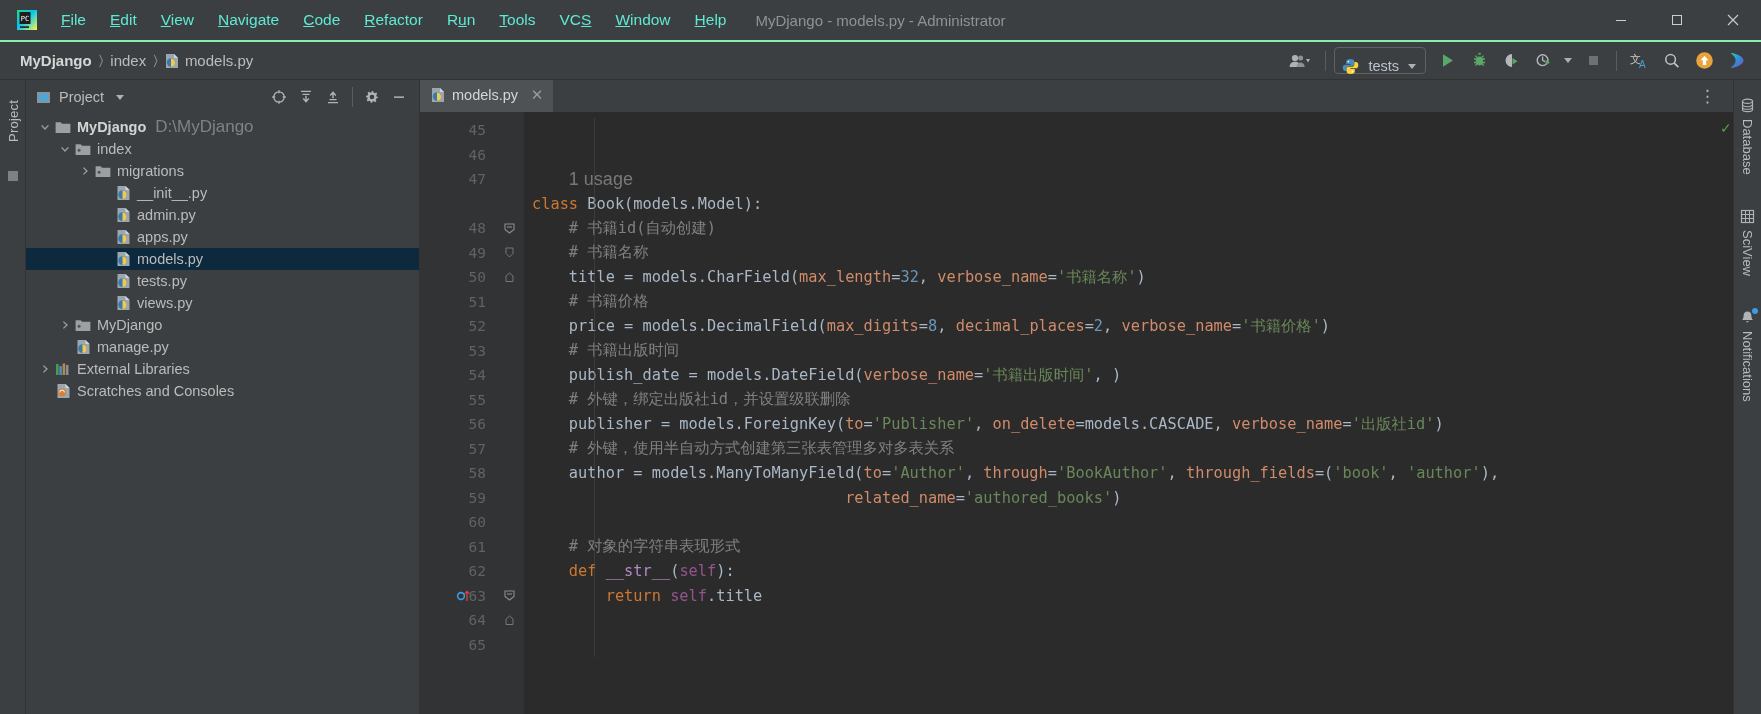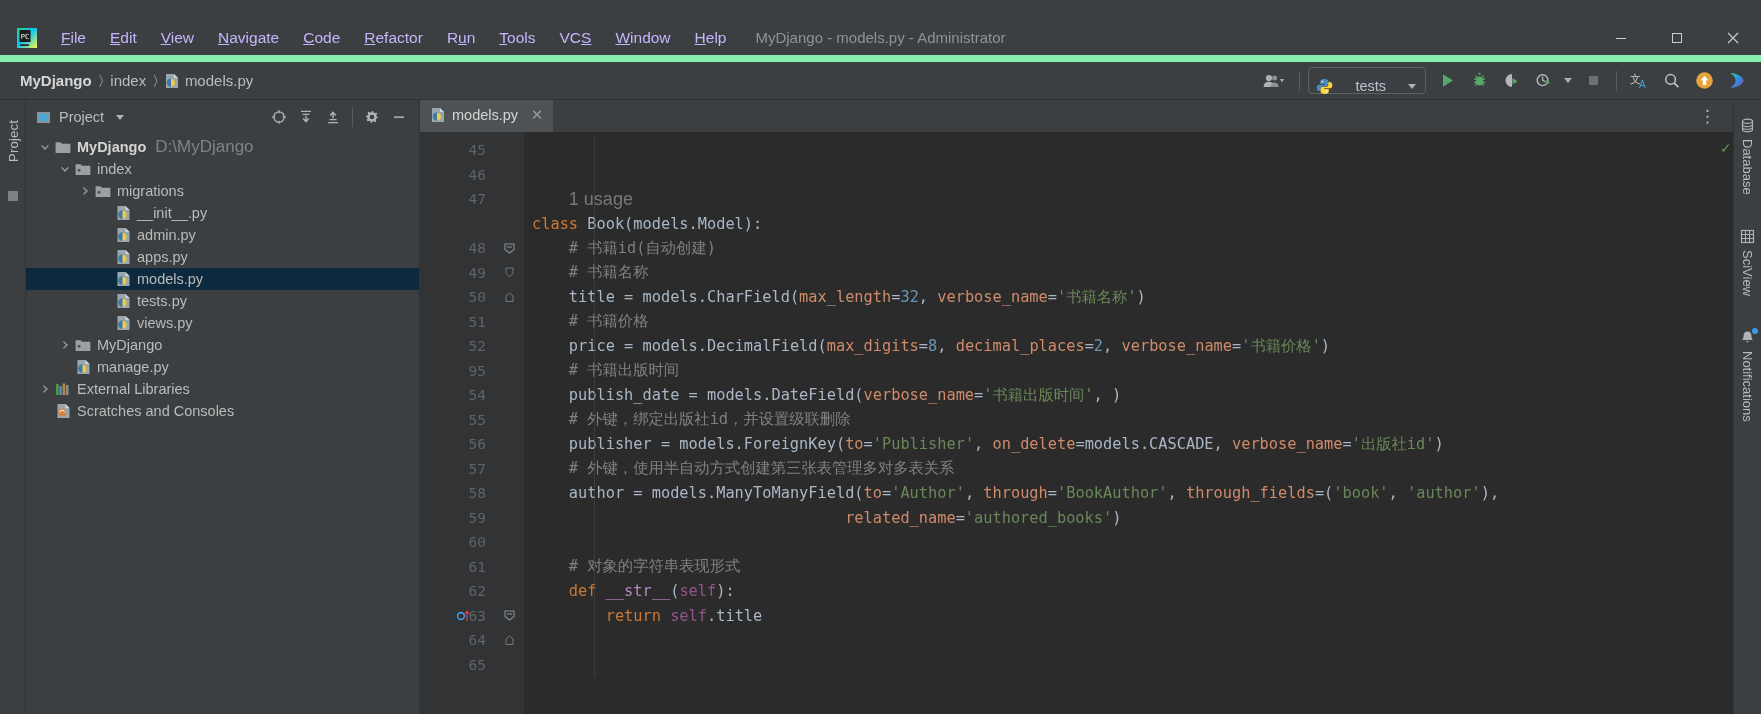--- a/index.html
+++ b/index.html
@@ -16,32 +16,31 @@
     display: flex; flex-direction: column;
   }
 
   
   .titlebar {
     height: 42px; min-height: 42px;
     background: #3c3f41;
     display: flex; align-items: center;
     padding-left: 14px;
     position: relative;
-    border-bottom: 7px solid #86efac;
-    margin-top: 20px;
+    border-bottom: 2px solid #86efac;
   }
   .pycharm-logo {
     width: 26px; height: 26px;
     margin-right: 10px;
     position: relative;
     flex: 0 0 auto;
   }
   .menu-items { display: flex; align-items: center; gap: 2px; }
   .menu-item {
-    color: #c4b5fd;
+    color: #5eead4;
     font-size: 15.5px;
     padding: 4px 11px;
     white-space: nowrap;
     cursor: default;
   }
   .menu-item u { text-decoration: underline; }
   .win-title {
     position: absolute;
     left: 0; right: 0;
     text-align: center;
@@ -84,21 +83,21 @@
     gap: 2px;
     padding-right: 10px;
   }
   .tb-btn {
     width: 30px; height: 28px;
     display: flex; align-items: center; justify-content: center;
     border-radius: 3px;
   }
   .tb-sep { width: 1px; height: 20px; background: #5a5d5f; margin: 0 6px; }
   .runconfig {
-    display: flex; align-items: center; gap: 22px;
+    display: flex; align-items: center; gap: 9px;
     border: 1px solid #5e6265;
     border-radius: 4px;
     height: 27px;
     padding: 11px 9px 0 7px;
     margin-right: 4px;
   }
   .runconfig .label { color: #b9c3d0; font-size: 14.5px; }
   .caret {
     width: 0; height: 0;
     border-left: 4.5px solid transparent;
@@ -790,21 +789,21 @@
             <div class="g-row">
               <span>50</span>
             </div>
             <div class="g-row">
               <span>51</span>
             </div>
             <div class="g-row">
               <span>52</span>
             </div>
             <div class="g-row">
-              <span>95</span>
+              <span>53</span>
             </div>
             <div class="g-row">
               <span>54</span>
             </div>
             <div class="g-row">
               <span>55</span>
             </div>
             <div class="g-row">
               <span>56</span>
             </div>

